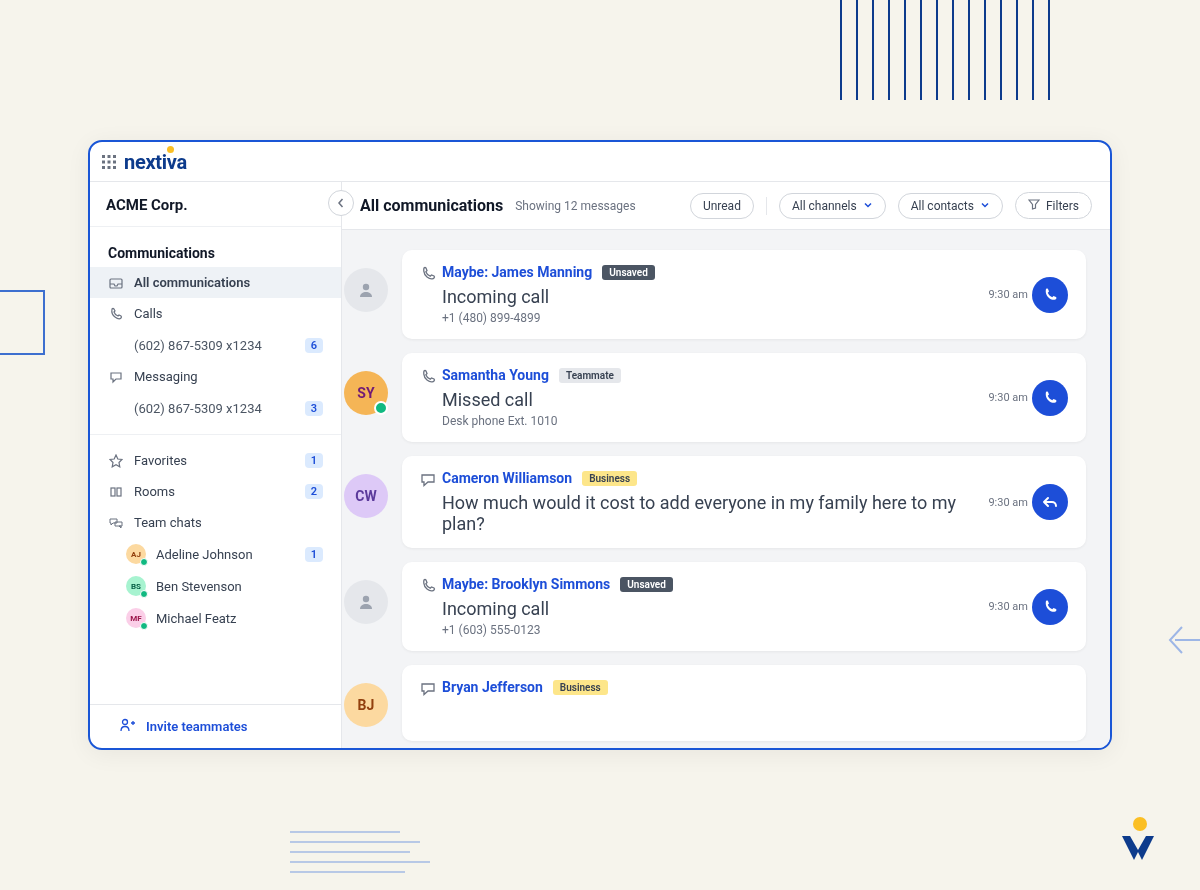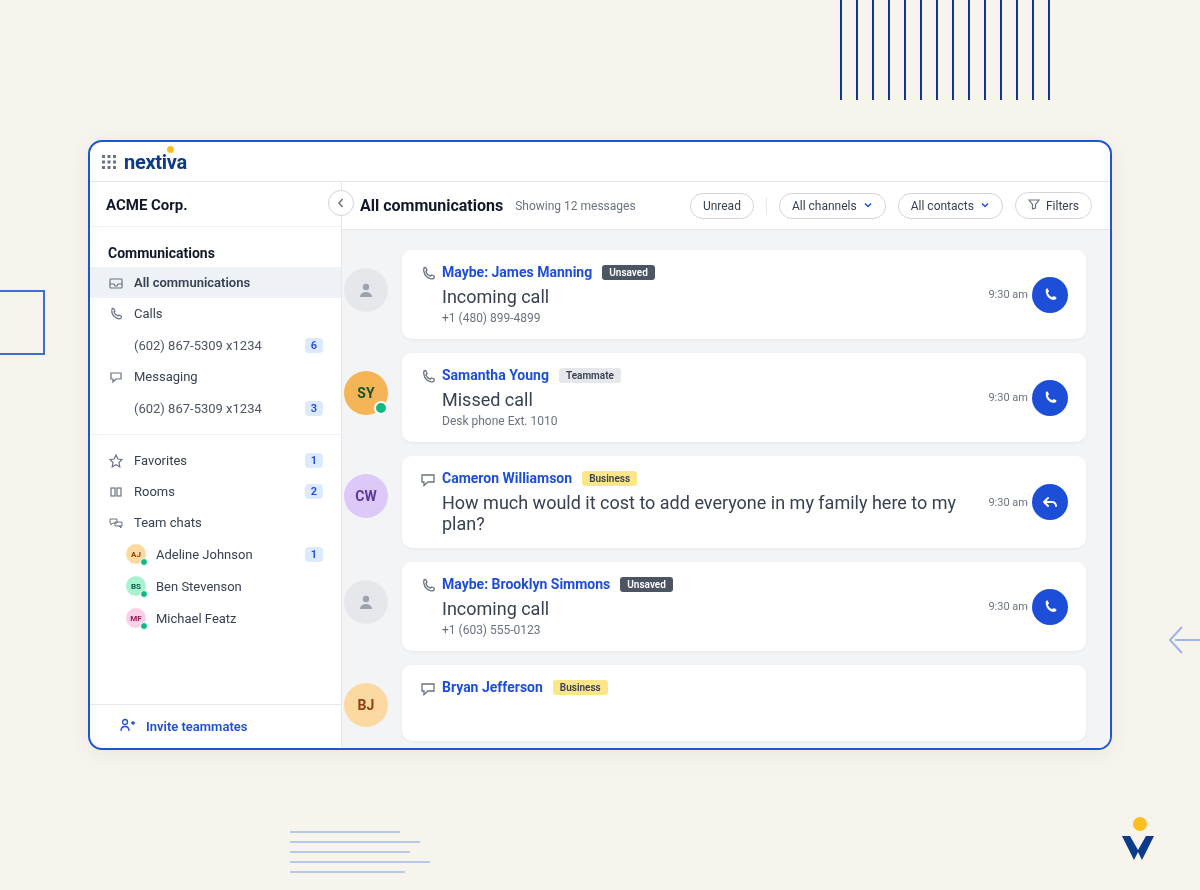--- a/index.html
+++ b/index.html
@@ -570,21 +570,21 @@
               </div>
               <span class="comm-time">9:30 am</span>
               <span class="action-btn">
                 <svg width="16" height="16" viewBox="0 0 16 16">
                   <path d="M4 2 C4 2 5 1 6 2 L7 4.5 L5.8 5.8 C5.8 5.8 7 9 10.2 10.2 L11.5 9 L14 10 C15 11 14 12 14 12 C14 12 11.5 14.5 7 11 C2.5 7.5 4 2 4 2 Z" fill="#fff" stroke="none" stroke-width="1.3"></path>
                 </svg>
               </span>
             </div>
           </div>
           <div class="comm-row">
-            <div class="row-avatar" style="background: rgb(245, 181, 86); color: #14532d;">SY<span class="pres" style="background: rgb(16, 185, 129);"></span></div>
+            <div class="row-avatar" style="background: rgb(245, 181, 86); color: #701a75;">SY<span class="pres" style="background: rgb(16, 185, 129);"></span></div>
             <div class="comm-card">
               <span class="type-icon"><svg width="16" height="16" viewBox="0 0 16 16">
                   <path d="M4 2 C4 2 5 1 6 2 L7 4.5 L5.8 5.8 C5.8 5.8 7 9 10.2 10.2 L11.5 9 L14 10 C15 11 14 12 14 12 C14 12 11.5 14.5 7 11 C2.5 7.5 4 2 4 2 Z" fill="none" stroke="currentColor" stroke-width="1.3"></path>
                 </svg></span>
               <div class="comm-body">
                 <div class="comm-title-row">
                   <span class="comm-name">Samantha Young</span>
                   <span class="tag teammate">Teammate</span>
                 </div>
                 <div class="comm-line1">Missed call</div>

